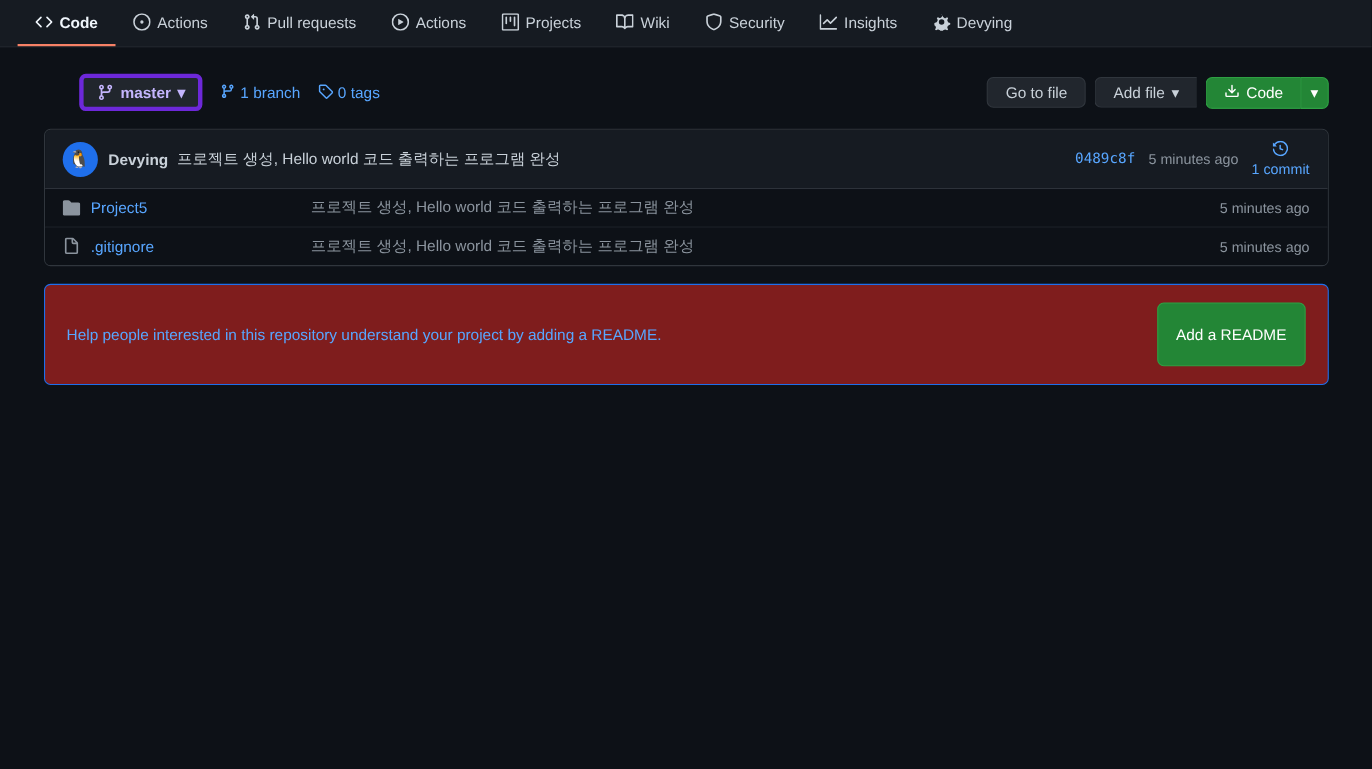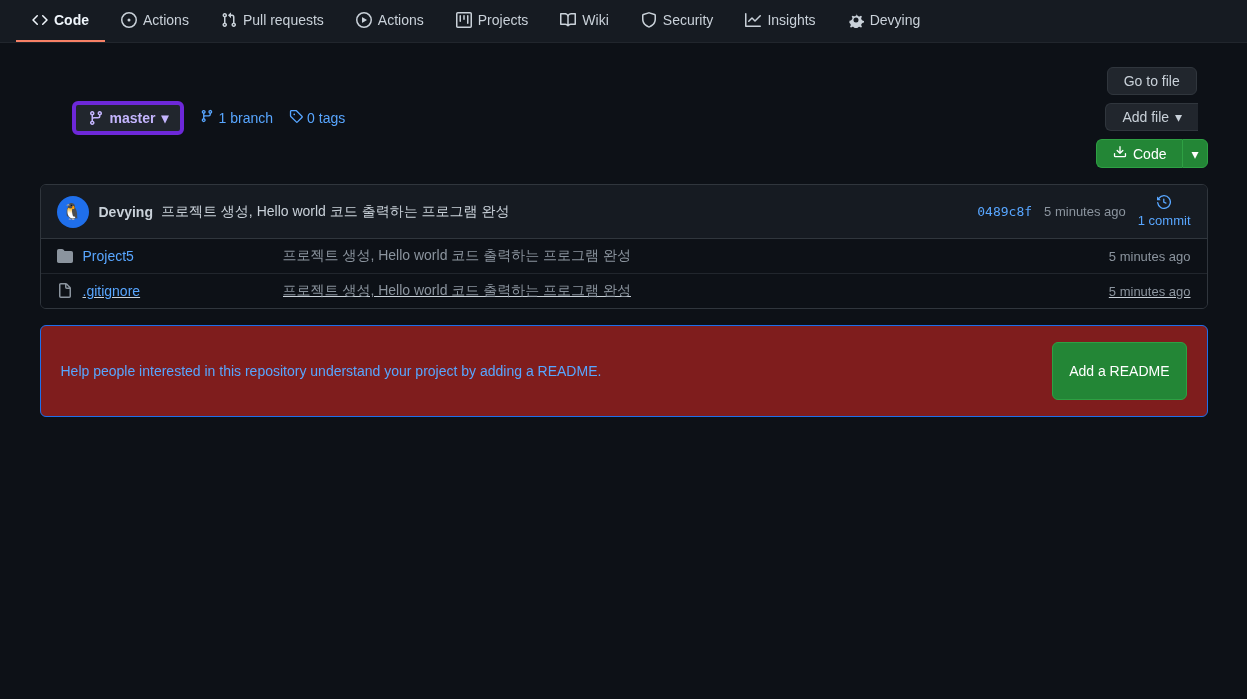--- a/index.html
+++ b/index.html
@@ -89,21 +89,20 @@
       cursor: pointer;
       font-size: 14px;
       text-decoration: none;
     }
 
     .toolbar-right {
       margin-left: auto;
       display: flex;
       align-items: center;
       gap: 8px;
-      flex-direction: column;
     }
     .btn {
       display: inline-flex;
       align-items: center;
       gap: 6px;
       padding: 5px 16px;
       border-radius: 6px;
       font-size: 14px;
       cursor: pointer;
       border: 1px solid;
@@ -183,21 +182,21 @@
     }
 
     
     .file-row {
       display: flex;
       align-items: center;
       padding: 8px 16px;
       border-bottom: 1px solid #21262d;
       background: #0d1117;
     }
-    .file-row:last-child { border-bottom: none; text-decoration: underline; }
+    .file-row:last-child { border-bottom: none; }
     .file-icon {
       width: 16px;
       height: 16px;
       margin-right: 10px;
       color: #8b949e;
       display: flex;
       align-items: center;
       justify-content: center;
       flex-shrink: 0;
     }

